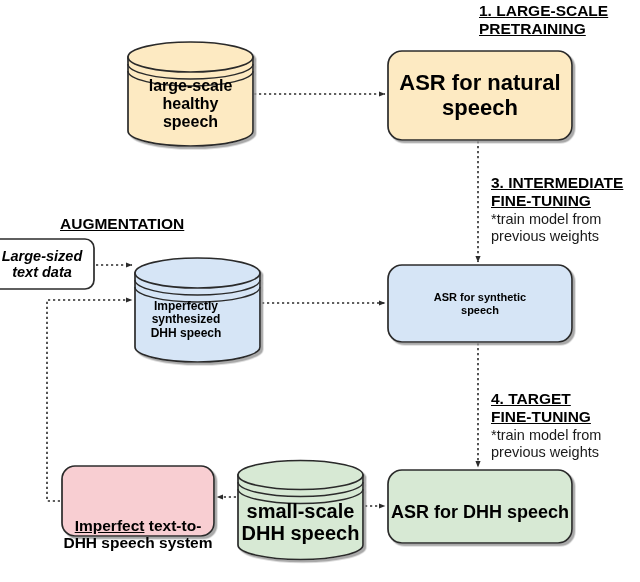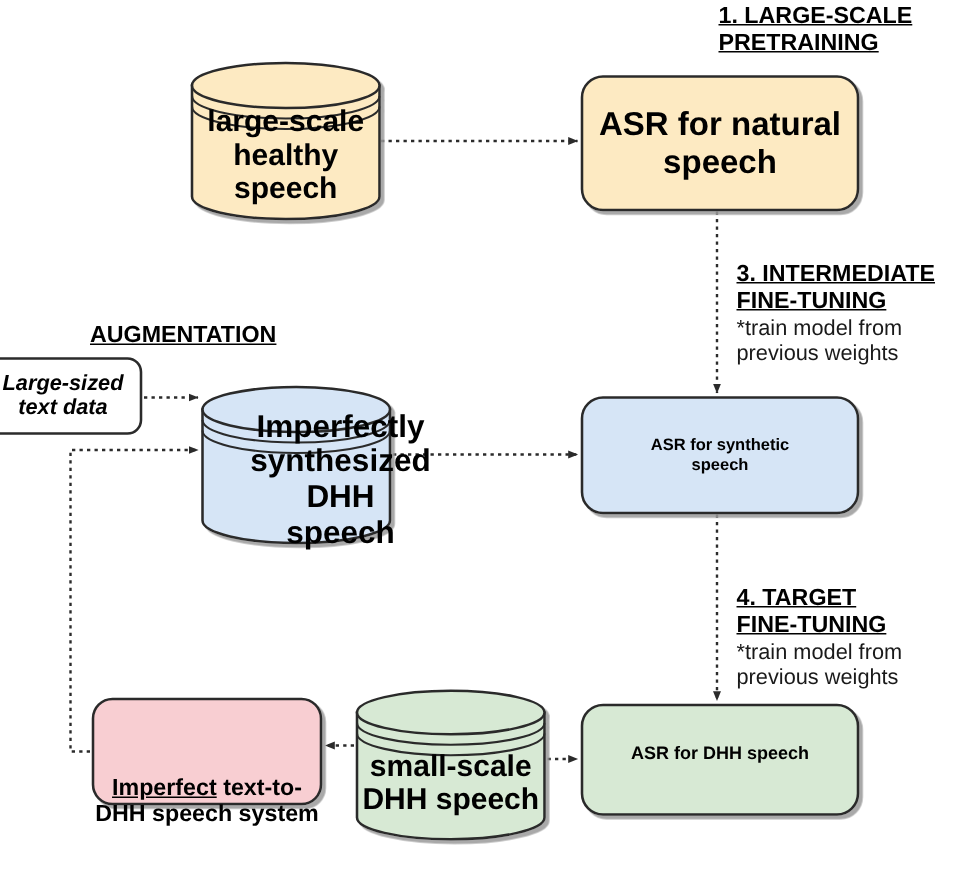--- a/index.html
+++ b/index.html
@@ -87,57 +87,57 @@
       <ellipse cx="300.5" cy="475" rx="62.5" ry="14.5" fill="#d7e9d4" stroke="#2b2b2b" stroke-width="1.7"></ellipse>
       <path d="M238,482 a62.5,14.5 0 0 0 125,0" fill="none" stroke="#2b2b2b" stroke-width="1.4"></path>
       <path d="M238,489 a62.5,14.5 0 0 0 125,0" fill="none" stroke="#2b2b2b" stroke-width="1.4"></path>
     </g>
 
     <g filter="url(#sh)">
       <rect x="388" y="470" width="184" height="73" rx="14" ry="14" fill="#d7e9d4" stroke="#2b2b2b" stroke-width="1.7"></rect>
     </g>
   </svg>
 
-  <div class="shape-label" style="left:128px;top:65px;width:125px;height:78px;font-size:20px;">
+  <div class="shape-label" style="left:128px;top:65px;width:125px;height:78px;font-size:16px;">
     <span style="white-space:pre-line;">large-scale
 healthy
 speech</span>
   </div>
 
   <div class="shape-label" style="left:388px;top:51px;width:184px;height:89px;font-size:22px;">
     <span style="white-space:pre-line;">ASR for natural
 speech</span>
   </div>
 
   <div class="shape-label" style="left:-10px;top:239px;width:104px;height:50px;font-size:14.5px;">
     <span style="white-space:pre-line;font-style:italic;">Large-sized
 text data</span>
   </div>
 
-  <div class="shape-label" style="left:135px;top:281px;width:102px;height:78px;font-size:21px;padding-left:41px;">
+  <div class="shape-label" style="left:135px;top:281px;width:102px;height:78px;font-size:12px;">
     <span style="white-space:pre-line;">Imperfectly
 synthesized
 DHH speech</span>
   </div>
 
   <div class="shape-label" style="left:388px;top:265px;width:184px;height:77px;font-size:11px;">
     <span style="white-space:pre-line;">ASR for synthetic
 speech</span>
   </div>
 
   <div class="shape-label" style="left:62px;top:492px;width:152px;height:84px;font-size:15.5px;border-radius:31px;">
     <span><span class="u">Imperfect</span><span> text-to-DHH speech system</span></span>
   </div>
 
   <div class="shape-label" style="left:238px;top:489px;width:125px;height:66px;font-size:20px;">
     <span style="white-space:pre-line;">small-scale
 DHH speech</span>
   </div>
 
-  <div class="shape-label" style="left:388px;top:466px;width:184px;height:73px;font-size:12px;">
+  <div class="shape-label" style="left:388px;top:476px;width:184px;height:73px;font-size:18px;">
     <span style="white-space:pre-line;">ASR for DHH speech</span>
   </div>
 
   <div class="stage-note" style="left:479px;top:2px;width:165px;">
     <div class="stage-title">1. LARGE-SCALE</div>
     <div class="stage-title">PRETRAINING</div>
   </div>
 
   <div class="stage-note" style="left:60px;top:215px;width:175px;">
     <div class="stage-title">AUGMENTATION</div>

